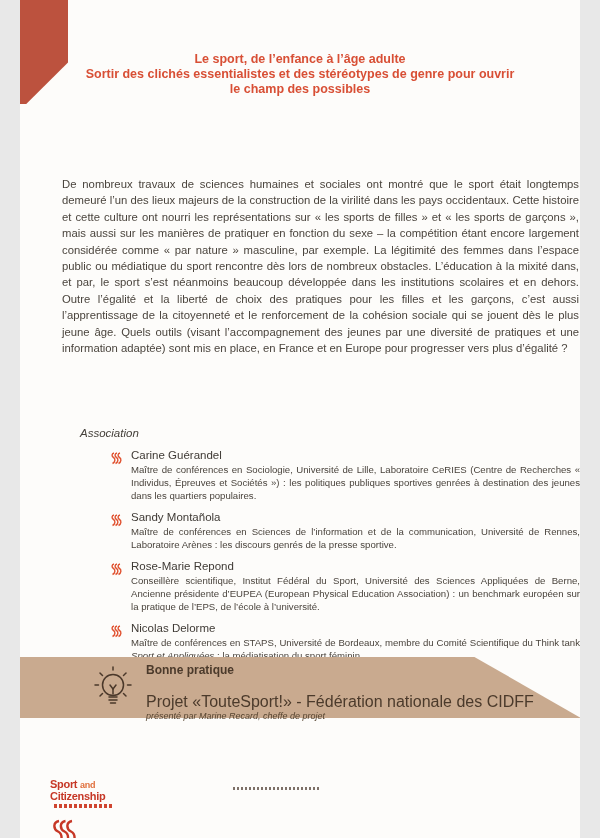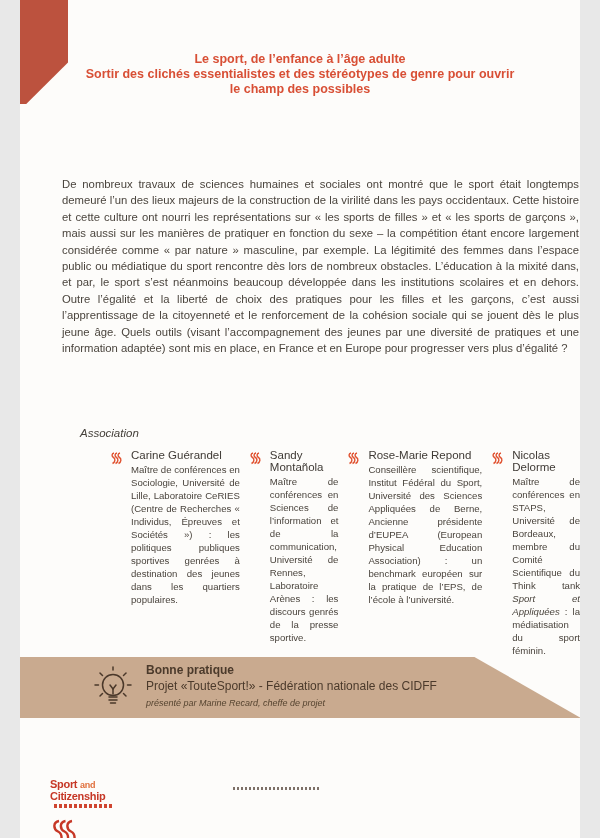--- a/index.html
+++ b/index.html
@@ -28,42 +28,42 @@
   .intro-paragraph {
     position:absolute; top:176px; left:42px; width:517px;
     font-size:11.3px; line-height:16.4px; text-align:justify;
   }
   .intervenants-heading {
     position:absolute; top:427px; left:60px;
     font-style:italic; font-size:11.5px; color:#45403a;
   }
   .speakers-list {
     position:absolute; top:449px; left:90px; width:470px;
-    display:flex; flex-direction:row; gap:9px;
+    display:flex; flex-direction:column; gap:9px;
   }
   .speaker-item { display:flex; gap:8px; }
   .speaker-bullet { flex:0 0 13px; padding-top:2px; }
   .speaker-name { font-size:11.5px; color:#3f3a35; margin-bottom:2px; }
   .speaker-bio  { font-size:9.6px; line-height:13px; text-align:justify; color:#4a443d; }
   .speaker-bio i { font-style:italic; }
 
   .ribbon-main {
     position:absolute; top:657px; left:0; width:561px; height:61px;
     background:#c9aa8f;
     clip-path:polygon(0 0, 81% 0, 100% 100%, 0 100%);
   }
   .ribbon-right {
     position:absolute; top:660px; left:586px; width:14px; height:61px;
     background:#c9aa8f;
   }
   .bulb-wrap { position:absolute; top:663px; left:70px; }
   .bp-text { position:absolute; top:663px; left:126px; color:#4b3a2b; }
   .bp-heading   { font-weight:bold; font-size:12px; }
-  .bp-project   { font-size:12px; margin-top:2px; }
-  .bp-presenter { font-size:9px; font-style:italic; margin-top:5px; color:#55432f; }
+  .bp-project   { font-size:16px; margin-top:16px; }
+  .bp-presenter { font-size:9px; font-style:italic; color:#55432f; }
 
   .footer-logos {
     position:absolute; top:779px; left:30px;
     display:flex; align-items:flex-start; gap:9px;flex-direction:column;
   }
   .logo-text {
     color:#c63726; font-weight:bold; font-size:11px; line-height:10.5px;
     letter-spacing:-0.3px; white-space:nowrap;
   }
   .logo-text .accent { color:#e0703d; font-size:9px; }

